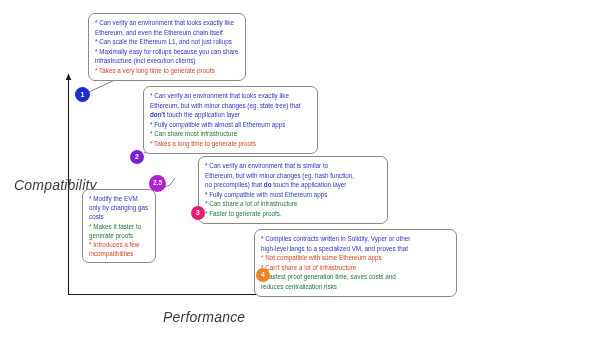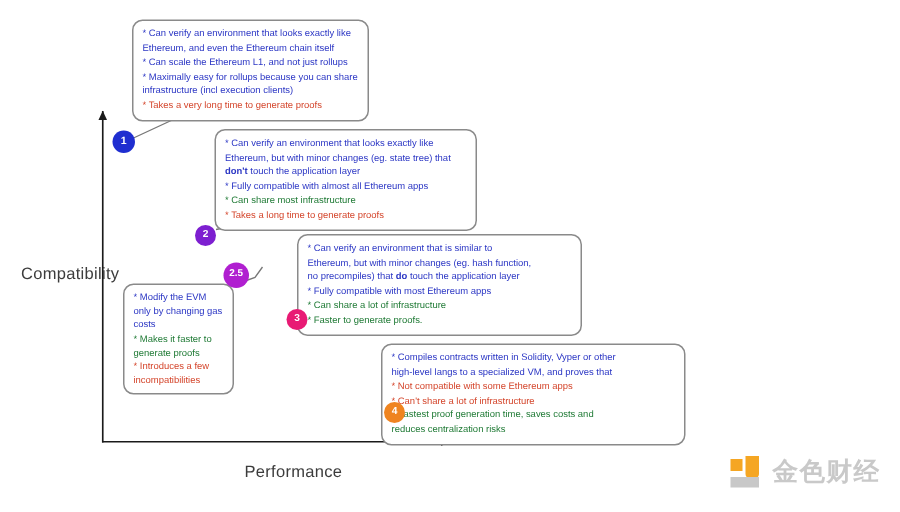--- a/index.html
+++ b/index.html
@@ -20,24 +20,25 @@
   .axis-svg {
     position: absolute;
     left: 0;
     top: 0;
     width: 600px;
     height: 341px;
     pointer-events: none;
   }
   .axis-label {
     position: absolute;
-    font-size: 11px;
+    font-size: 14px;
     color: #3c3c3c;
     letter-spacing: .2px;
     white-space: nowrap;
+    font-style: italic;
   }
   #y-axis-label { left: 14px; top: 177px; }
   #x-axis-label { left: 163px; top: 309px; }
 
   
   .callout {
     position: absolute;
     box-sizing: border-box;
     border: 1px solid #8a8a8a;
     border-radius: 7px;
@@ -196,22 +197,14 @@
     <div class="ln con">* Introduces a few</div>
     <div class="ln con">incompatibilities</div>
   </div>
 
   <div class="marker" id="marker-1" style="background: rgb(31, 46, 208);">1</div>
   <div class="marker" id="marker-2" style="background: rgb(125, 31, 208);">2</div>
   <div class="marker" id="marker-25" style="background: rgb(176, 31, 208);">2.5</div>
   <div class="marker" id="marker-3" style="background: rgb(232, 26, 116);">3</div>
   <div class="marker" id="marker-4" style="background: rgb(239, 132, 32);">4</div>
 
-  <div id="watermark">
-    <div id="watermark-mark">
-      <div class="sq-a"></div>
-      <div class="sq-b"></div>
-      <div class="sq-c"></div>
-    </div>
-    <div id="watermark-text">金色财经</div>
-  </div>
 
 </div>
 
 </body></html>

